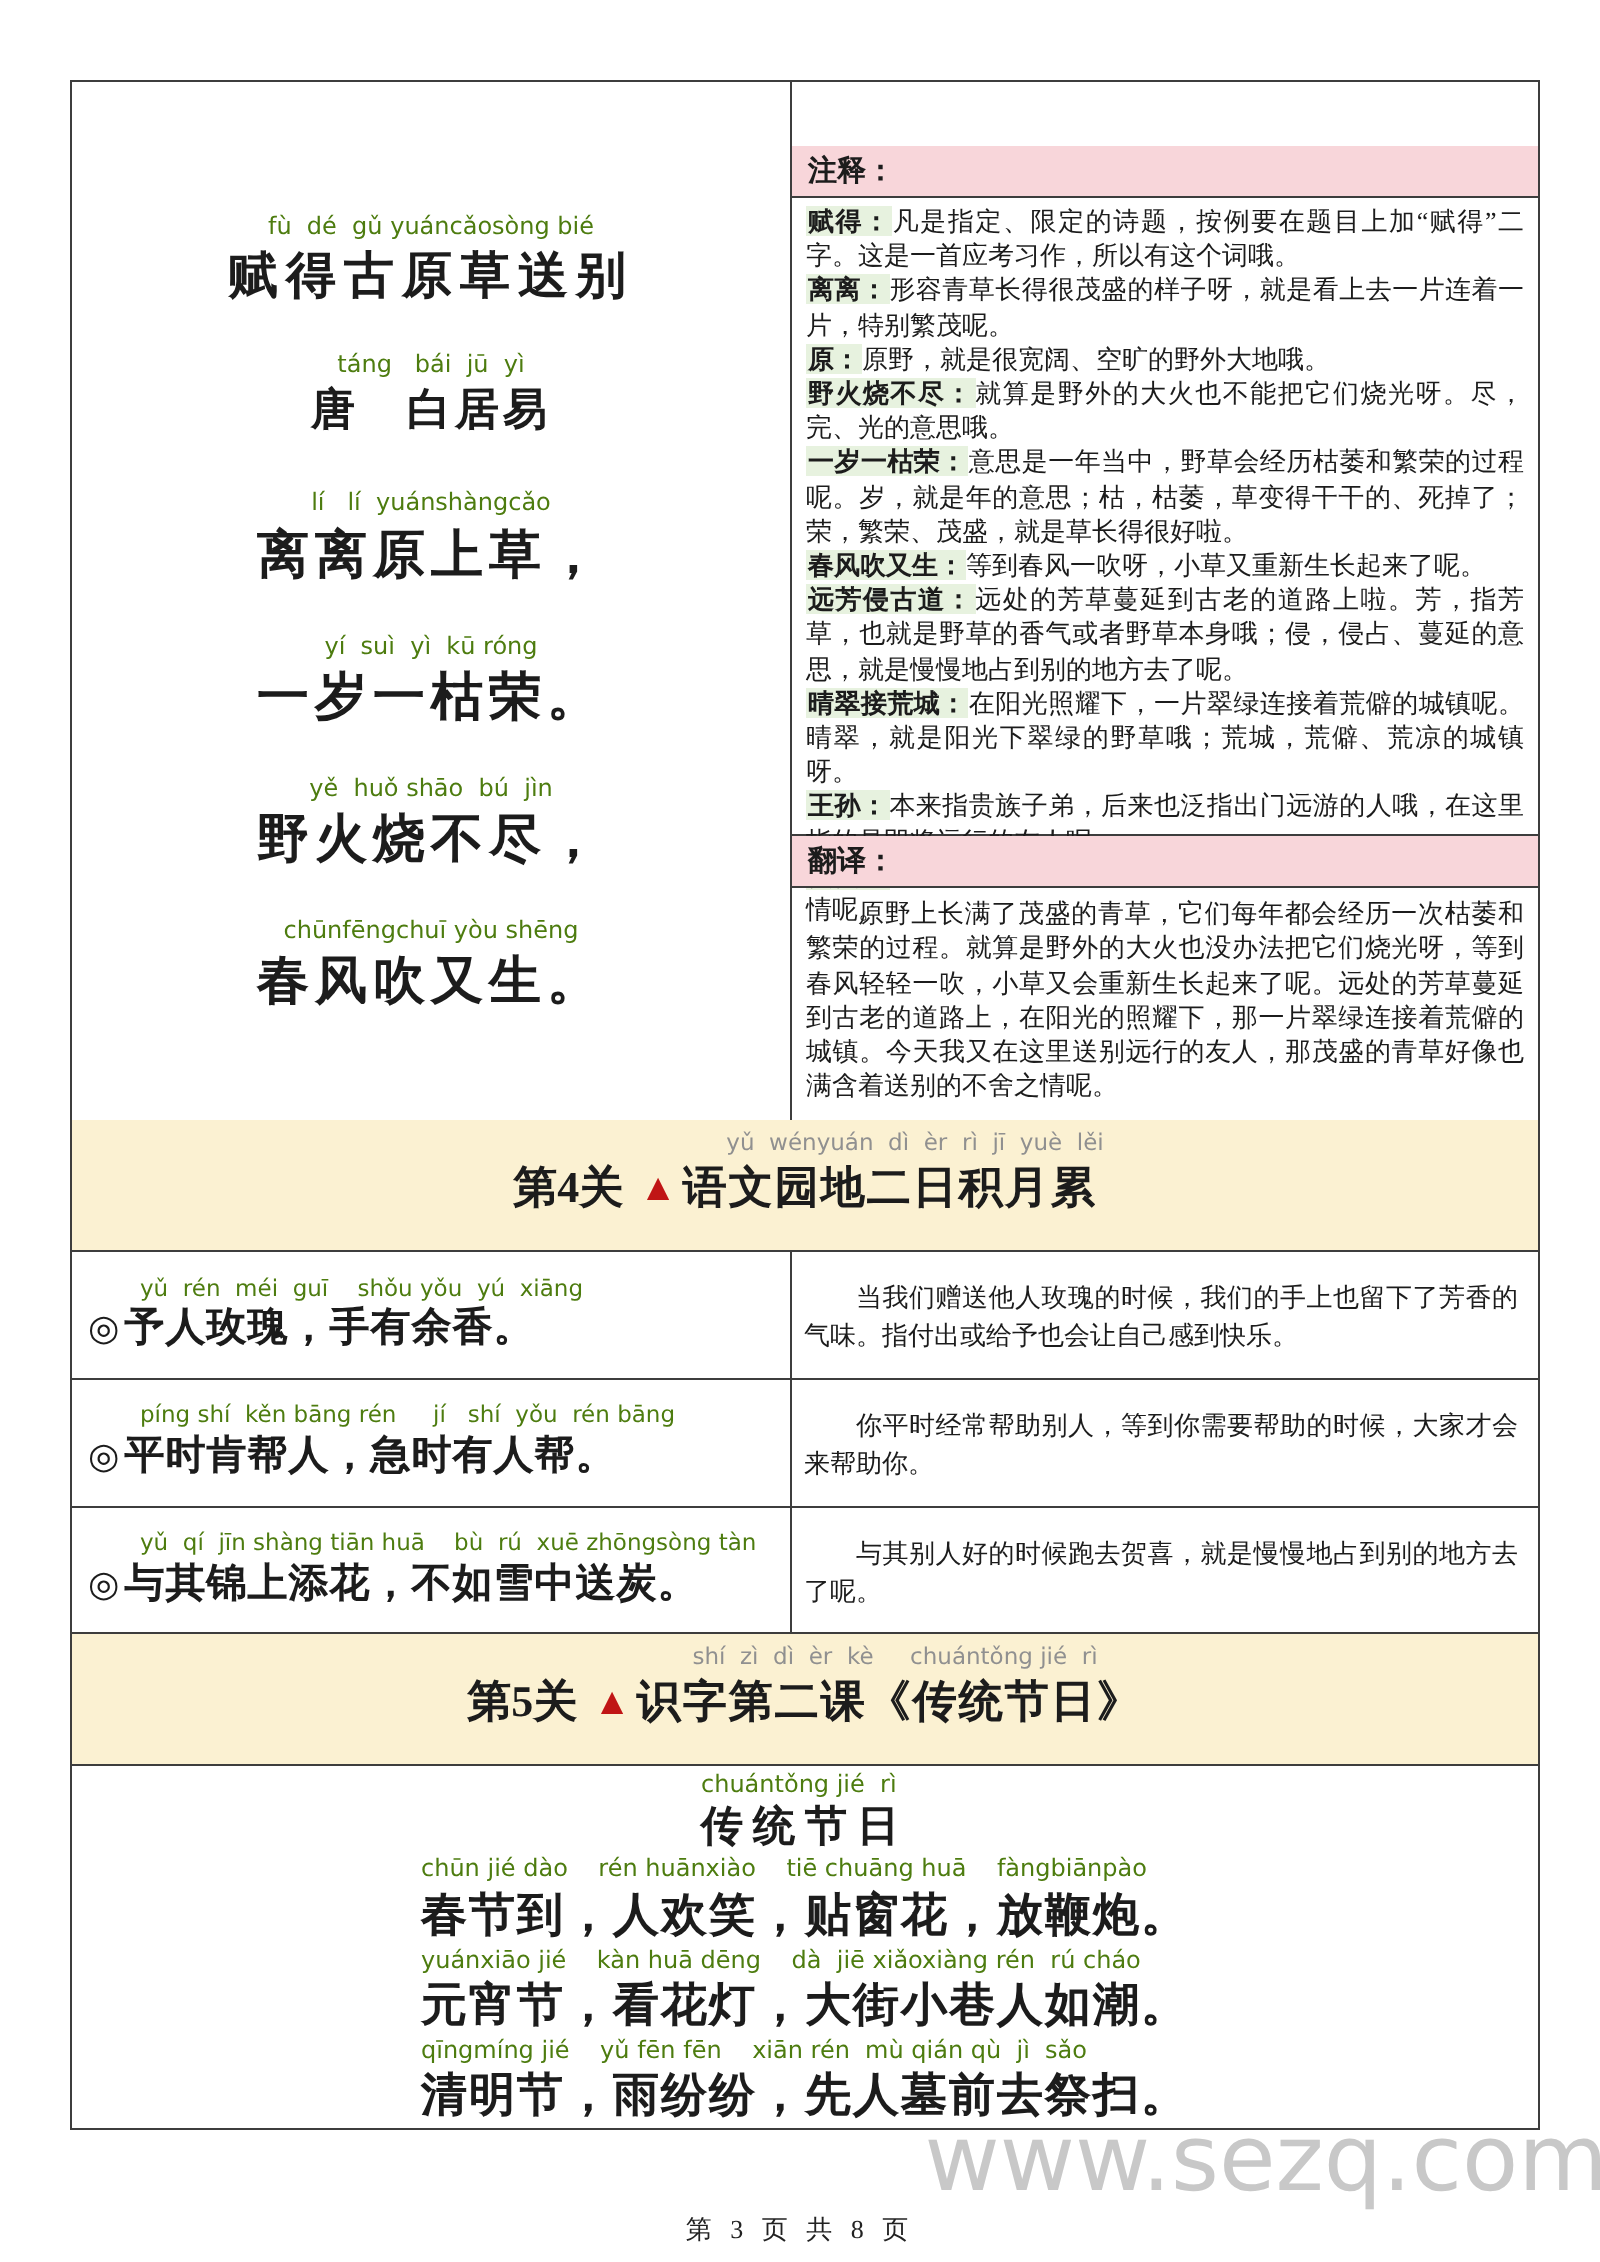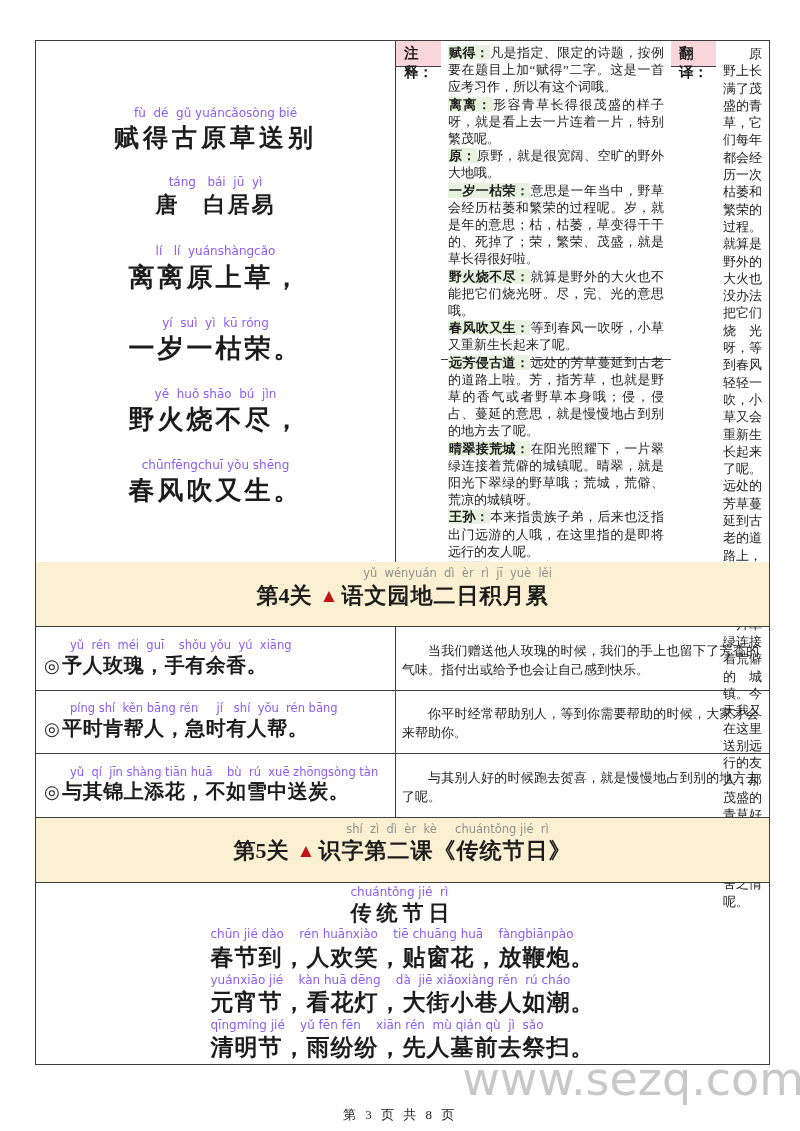--- a/index.html
+++ b/index.html
@@ -2,35 +2,35 @@
 <html><head>
 <meta charset="utf-8">
 <style>
   * { margin:0; padding:0; box-sizing:border-box; }
   body { background:#ffffff; width:800px; height:1131px; overflow:hidden;
          font-family:"Liberation Serif","DejaVu Serif",serif; color:#1c1c1c; }
   .page { position:relative; width:800px; height:1131px; background:#fff; }
   .frame { position:absolute; left:35px; top:40px; width:735px; height:1025px;
            border:1.5px solid #3d3d3d; display:flex; flex-direction:column; background:#fff; }
 
-  .pinyin { font-family:"DejaVu Sans","Liberation Sans",sans-serif; color:#8b5cf6;
+  .pinyin { font-family:"DejaVu Sans","Liberation Sans",sans-serif; color:#4d7c0f;
             white-space:pre-wrap; line-height:1.1; }
 
   
   .top-section { display:flex; height:521px; }
   .poem-col { width:360px; border-right:1.5px solid #3d3d3d; display:flex;
               flex-direction:column; align-items:center; padding-top:66px; }
   .poem-group { text-align:center; margin-bottom:13px; }
   .poem-group .pinyin { font-size:12px; margin-bottom:1px; }
   .poem-title { font-size:25px; font-weight:700; letter-spacing:4px; }
   .poem-author { font-size:22px; font-weight:700; letter-spacing:2px; white-space:pre-wrap; }
   .poem-line { font-size:26px; font-weight:700; letter-spacing:3px; }
   .gap-s { height:9px; } .gap-m { height:12px; }
 
-  .notes-col { flex:1; display:flex; flex-direction:row; }
+  .notes-col { flex:1; display:flex; flex-direction:column;margin-top:32px; }
   .box-header { background:#f8d6da; height:26px; border-bottom:1.5px solid #3d3d3d;
                 font-size:14.5px; font-weight:700; padding:3px 8px 0; }
   .notes-body { height:319px; border-bottom:1.5px solid #3d3d3d; padding:3px 7px 0 7px;
                 font-size:13px; line-height:17.2px; text-align:justify; }
   .note-item { margin:0; }
   .hl { background:#e7f2df; font-weight:700; padding:0 1px; }
   .trans-body { flex:1; padding:4px 7px 0 7px; font-size:13px; line-height:17.3px;
                 text-indent:2em; text-align:justify; }
 
   
@@ -109,22 +109,22 @@
           <div class="poem-line">春风吹又生。</div>
         </div>
       </div>
 
       <div class="notes-col">
         <div class="box-header">注释：</div>
         <div class="notes-body">
           <p class="note-item"><span class="hl">赋得：</span><span>凡是指定、限定的诗题，按例要在题目上加“赋得”二字。这是一首应考习作，所以有这个词哦。</span></p>
           <p class="note-item"><span class="hl">离离：</span><span>形容青草长得很茂盛的样子呀，就是看上去一片连着一片，特别繁茂呢。</span></p>
           <p class="note-item"><span class="hl">原：</span><span>原野，就是很宽阔、空旷的野外大地哦。</span></p>
+          <p class="note-item"><span class="hl">野火烧不尽：</span><span>就算是野外的大火也不能把它们烧光呀。尽，完、光的意思哦。</span></p>
           <p class="note-item"><span class="hl">一岁一枯荣：</span><span>意思是一年当中，野草会经历枯萎和繁荣的过程呢。岁，就是年的意思；枯，枯萎，草变得干干的、死掉了；荣，繁荣、茂盛，就是草长得很好啦。</span></p>
-          <p class="note-item"><span class="hl">野火烧不尽：</span><span>就算是野外的大火也不能把它们烧光呀。尽，完、光的意思哦。</span></p>
           <p class="note-item"><span class="hl">春风吹又生：</span><span>等到春风一吹呀，小草又重新生长起来了呢。</span></p>
           <p class="note-item"><span class="hl">远芳侵古道：</span><span>远处的芳草蔓延到古老的道路上啦。芳，指芳草，也就是野草的香气或者野草本身哦；侵，侵占、蔓延的意思，就是慢慢地占到别的地方去了呢。</span></p>
           <p class="note-item"><span class="hl">晴翠接荒城：</span><span>在阳光照耀下，一片翠绿连接着荒僻的城镇呢。晴翠，就是阳光下翠绿的野草哦；荒城，荒僻、荒凉的城镇呀。</span></p>
           <p class="note-item"><span class="hl">王孙：</span><span>本来指贵族子弟，后来也泛指出门远游的人哦，在这里指的是即将远行的友人呢。</span></p>
           <p class="note-item"><span class="hl">萋萋：</span><span>形容草长得茂盛的样子，在这里也包含着送别的哀伤之情呢。</span></p>
         </div>
         <div class="box-header">翻译：</div>
         <div class="trans-body">原野上长满了茂盛的青草，它们每年都会经历一次枯萎和繁荣的过程。就算是野外的大火也没办法把它们烧光呀，等到春风轻轻一吹，小草又会重新生长起来了呢。远处的芳草蔓延到古老的道路上，在阳光的照耀下，那一片翠绿连接着荒僻的城镇。今天我又在这里送别远行的友人，那茂盛的青草好像也满含着送别的不舍之情呢。</div>
       </div>
     </div>

